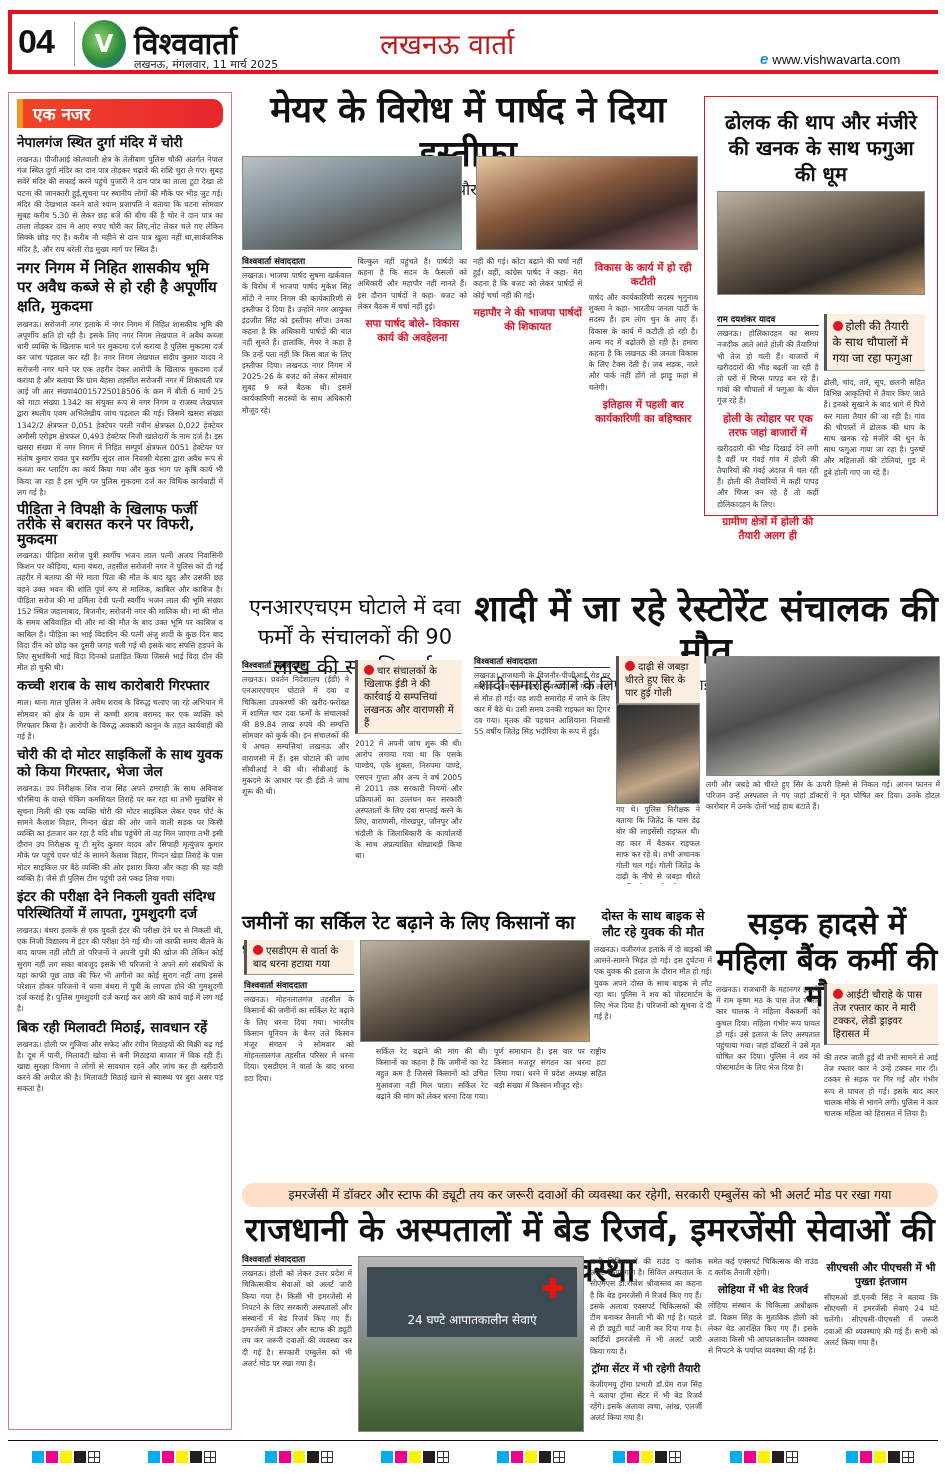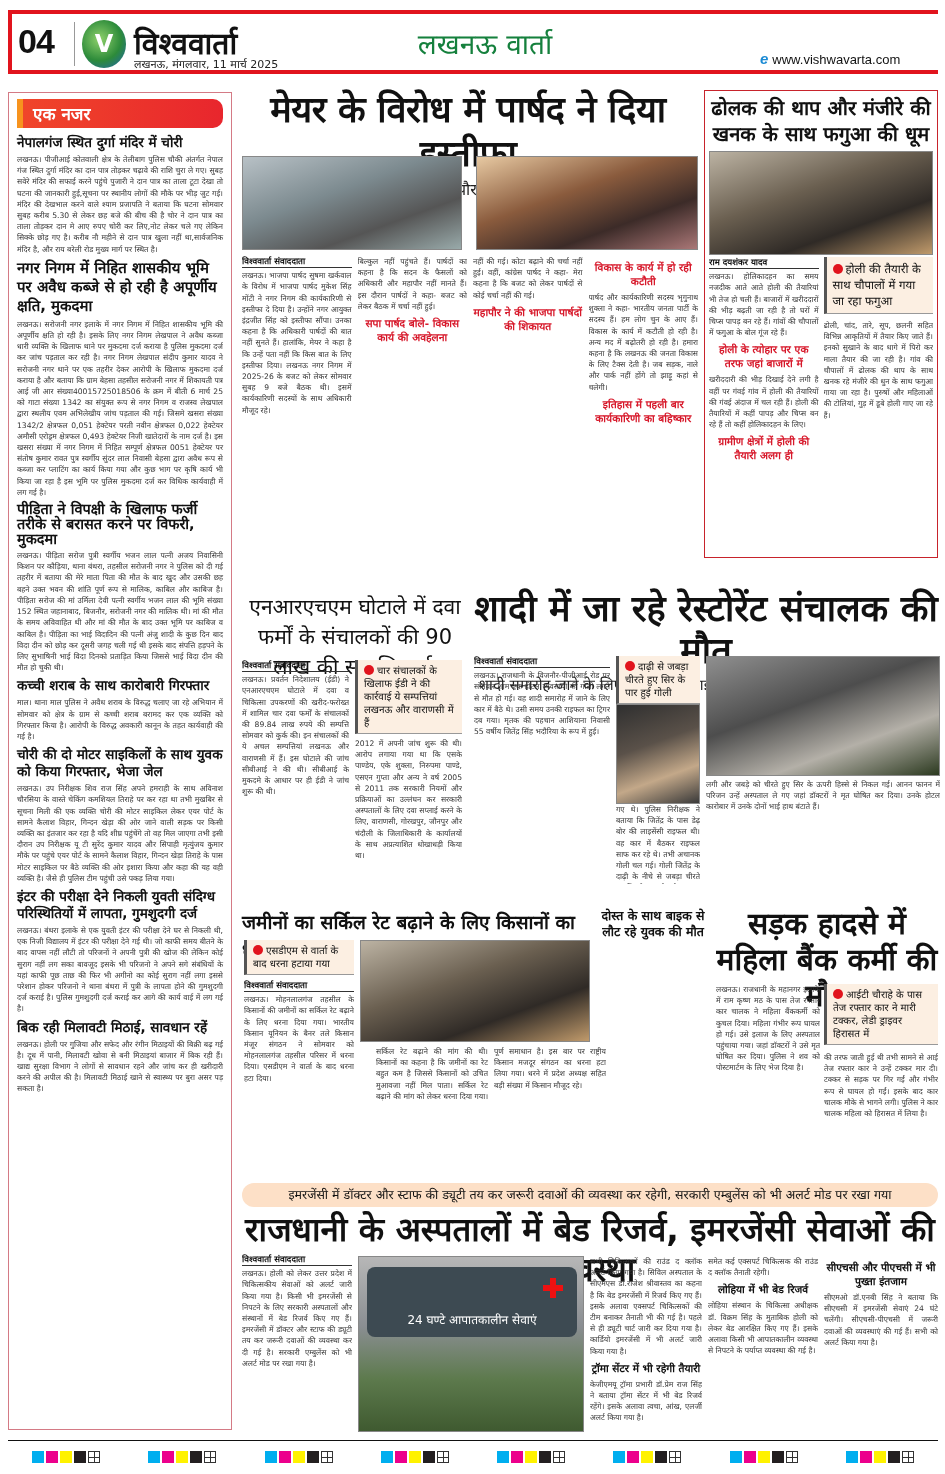--- a/index.html
+++ b/index.html
@@ -4,42 +4,42 @@
 <style>
 *{box-sizing:border-box;margin:0;padding:0}
 body{width:945px;height:1474px;background:#fff;font-family:"DejaVu Sans",sans-serif;color:#111;position:relative;overflow:hidden}
 .abs{position:absolute}
 .header{left:8px;top:10px;width:930px;height:64px;border-left:4px solid #e1141d;border-top:4px solid #e1141d;border-bottom:4px solid #e1141d;border-right:none}
 .pageno{left:18px;top:22px;font-size:34px;font-family:Liberation Sans, sans-serif;font-weight:bold;color:#111;letter-spacing:-1px}
 .vsep{left:74px;top:22px;width:1px;height:44px;background:#999}
 .logo{left:82px;top:20px;width:44px;height:48px;border-radius:50%;background:radial-gradient(circle at 40% 40%,#8fd16b,#2d8b3a 55%,#1e62b5);color:#fff;font-weight:bold;font-size:24px;text-align:center;line-height:48px}
 .brand{left:134px;top:22px;font-size:30px;font-weight:bold;color:#111;font-family:"DejaVu Sans",sans-serif}
 .dateline{left:134px;top:56px;font-size:11px;color:#222}
-.section{left:380px;top:24px;width:210px;text-align:center;font-size:28px;color:#15803d}
+.section{left:380px;top:24px;width:210px;font-size:28px;color:#b91c1c}
 .web{left:760px;top:50px;font-size:13px;color:#111;font-family:"Liberation Sans",sans-serif}
 .web .e{color:#1a8ad4;font-weight:bold;font-size:15px;margin-right:4px;font-style:italic}
 .col-left{left:8px;top:92px;width:224px;height:1338px;border:1px solid #d47a85;padding:6px 8px;overflow:hidden}
 .eknazar{background:linear-gradient(90deg,#f0452a,#e8262d);color:#fff;font-weight:bold;font-size:17px;padding:3px 10px;border-radius:0 10px 10px 0;border-left:6px solid #f7931e;margin-bottom:6px}
 .lh{font-size:13.5px;font-weight:bold;line-height:17px;margin:4px 0 3px;color:#111}
 .lp{font-size:7.6px;line-height:11.2px;color:#333;text-align:justify}
 .story-main{left:240px;top:88px;width:456px}
 .h1{font-size:36px;font-weight:bold;text-align:center;line-height:44px;letter-spacing:-0.5px;color:#111}
 .sub{font-size:16px;text-align:center;color:#222;margin-top:2px}
 .photo{background:linear-gradient(160deg,#b8c1c6,#7c8a8f 40%,#555 70%,#9aa);border:1px solid #888}
 .photo2{background:linear-gradient(160deg,#e7c9a2,#8a5b3d 40%,#3c2b28 70%,#a77)}
 .photo3{background:linear-gradient(160deg,#bcb3a3,#6a5f50 40%,#2f2a26 70%,#c09a6b)}
 .photo4{background:linear-gradient(160deg,#2f2f2f,#5a5149 40%,#c3a889 70%,#3a3a3a)}
 .photo5{background:linear-gradient(160deg,#8f8f8f,#4d4d4d 40%,#b4b0a8 70%,#2c3a20)}
 .photo6{background:linear-gradient(180deg,#b7b7b7 0,#8a8e92 40%,#5d7a4d 70%,#3f5a30)}
 .cols{display:flex;gap:6px}
 .col{flex:1;font-size:7.6px;line-height:11.2px;color:#333;text-align:justify;overflow:hidden}
 .byline{font-size:8.5px;font-weight:bold;border-bottom:1px solid #333;margin-bottom:2px;color:#111}
 .subhead-red{font-size:10.5px;font-weight:bold;color:#d7192b;text-align:center;line-height:14px;margin:4px 0}
 .subhead{font-size:10.5px;font-weight:bold;color:#111;text-align:center;line-height:14px;margin:4px 0}
-.right-top{left:704px;top:90px;width:234px;height:468px;border:1.5px solid #c7232b;padding:4px}
+.right-top{left:704px;top:96px;width:234px;height:420px;border:1.5px solid #c7232b;padding:12px}
 .rt-h{font-size:20px;font-weight:bold;line-height:26px;text-align:center;color:#111}
 .callout{background:#fcefe2;border-left:3px solid #555;border-bottom:1px solid #999;padding:4px 6px;font-size:11.5px;line-height:16px;color:#111}
 .dot{display:inline-block;width:10px;height:10px;border-radius:50%;background:#e1141d;margin-right:3px;vertical-align:-1px}
 .h2{font-size:21px;text-align:center;line-height:30px;color:#111}
 .h1big{font-size:36px;font-weight:bold;text-align:center;line-height:42px;color:#111}
 .strip{left:242px;top:1183px;width:696px;height:24px;background:#fde0c7;border-radius:12px;font-size:12.5px;line-height:24px;text-align:center;color:#111}
 .colorbar{top:1440px;height:28px;left:8px;width:930px;border-top:1.5px solid #111;display:flex;justify-content:space-around;align-items:center;padding-top:4px}
 .cmyk{display:flex;gap:2px}
 .cmyk span{width:12px;height:12px;display:inline-block}
 .reg{width:12px;height:12px;border:1px solid #333;position:relative}
@@ -98,21 +98,21 @@
   <div class="col">
     <div class="subhead-red">विकास के कार्य में हो रही कटौती</div>
     <span>पार्षद और कार्यकारिणी सदस्य भृगुनाथ शुक्ला ने कहा- भारतीय जनता पार्टी के सदस्य हैं। हम लोग चुन के आए हैं। विकास के कार्य में कटौती हो रही है। अन्य मद में बढ़ोतरी हो रही है। हमारा कहना है कि लखनऊ की जनता विकास के लिए टैक्स देती है। जब सड़क, नाले और पार्क नहीं होंगे तो झाड़ू कहां से चलेगी।</span>
     <div class="subhead-red">इतिहास में पहली बार कार्यकारिणी का बहिष्कार</div>
   </div>
 </div>
 
 <div class="abs right-top">
   <div class="rt-h">ढोलक की थाप और मंजीरे की खनक के साथ फगुआ की धूम</div>
   <div class="photo photo3" style="height:104px;margin-top:4px"></div>
-  <div style="display:flex;gap:5px;margin-top:2px">
+  <div style="display:flex;gap:5px;margin-top:19px">
     <div class="col" style="flex:1">
       <div class="byline">राम दयशंकर यादव</div>
       <span>लखनऊ। होलिकादहन का समय नजदीक आते आते होली की तैयारियां भी तेज हो चली हैं। बाजारों में खरीददारों की भीड़ बढ़ती जा रही है तो घरों में चिप्स पापड़ बन रहे हैं। गांवों की चौपालों में फगुआ के बोल गूंज रहे हैं।</span>
       <div class="subhead-red">होली के त्योहार पर एक तरफ जहां बाजारों में</div>
       <span>खरीददारी की भीड़ दिखाई देने लगी है वहीं पर गंवई गांव में होली की तैयारियों की गंवई अंदाज में चल रही हैं। होली की तैयारियों में कहीं पापड़ और चिप्स बन रहे हैं तो कहीं होलिकादहन के लिए।</span>
       <div class="subhead-red">ग्रामीण क्षेत्रों में होली की तैयारी अलग ही</div>
     </div>
     <div style="flex:1">
       <div class="callout"><span class="dot"></span><span>होली की तैयारी के साथ चौपालों में गया जा रहा फगुआ</span></div>
       <div class="col" style="margin-top:6px">ढोली, चांद, तारे, सूप, छलनी सहित विभिन्न आकृतियों में तैयार किए जाते हैं। इनको सुखाने के बाद धागे में पिरो कर माला तैयार की जा रही है। गांव की चौपालों में ढोलक की थाप के साथ खनक रहे मंजीरे की धुन के साथ फगुआ गाया जा रहा है। पुरुषों और महिलाओं की टोलियां, गुड़ में डूबे होली गाए जा रहे हैं।</div>
@@ -154,38 +154,39 @@
 <div class="abs callout" style="left:244px;top:940px;width:110px;font-size:10px;line-height:13px"><span class="dot"></span><span>एसडीएम से वार्ता के बाद धरना हटाया गया</span></div>
 <div class="abs col" style="left:244px;top:980px;width:110px;height:190px"><div class="byline">विश्ववार्ता संवाददाता</div><span>लखनऊ। मोहनलालगंज तहसील के किसानों की जमीनों का सर्किल रेट बढ़ाने के लिए धरना दिया गया। भारतीय किसान यूनियन के बैनर तले किसान मंजूर संगठन ने सोमवार को मोहनलालगंज तहसील परिसर में धरना दिया। एसडीएम ने वार्ता के बाद धरना हटा दिया।</span></div>
 <div class="abs photo photo3" style="left:360px;top:940px;width:230px;height:102px"></div>
 <div class="abs cols" style="left:376px;top:1046px;width:230px;height:126px">
   <div class="col">सर्किल रेट बढ़ाने की मांग की थी। किसानों का कहना है कि जमीनों का रेट बहुत कम है जिससे किसानों को उचित मुआवजा नहीं मिल पाता। सर्किल रेट बढ़ाने की मांग को लेकर धरना दिया गया।</div>
   <div class="col">पूर्ण समाधान है। इस बार पर राष्ट्रीय किसान मजदूर संगठन का धरना हटा लिया गया। धरने में प्रदेश अध्यक्ष सहित बड़ी संख्या में किसान मौजूद रहे।</div>
 </div>
 
 <div class="abs" style="left:594px;top:908px;width:118px">
   <div style="font-size:12.5px;font-weight:bold;text-align:center;line-height:16px;color:#111">दोस्त के साथ बाइक से लौट रहे युवक की मौत</div>
+  <div class="col" style="margin-top:4px;height:228px">लखनऊ। वजीरगंज इलाके में दो बाइकों की आमने-सामने भिड़ंत हो गई। इस दुर्घटना में एक युवक की इलाज के दौरान मौत हो गई। युवक अपने दोस्त के साथ बाइक से लौट रहा था। पुलिस ने शव को पोस्टमार्टम के लिए भेज दिया है। परिजनों को सूचना दे दी गई है।</div>
 </div>
 
 <div class="abs" style="left:716px;top:906px;width:222px">
   <div class="h1big" style="font-size:30px;line-height:36px">सड़क हादसे में महिला बैंक कर्मी की मौत</div>
 </div>
 <div class="abs col" style="left:716px;top:984px;width:104px;height:192px">लखनऊ। राजधानी के महानगर इलाके में राम कृष्ण मठ के पास तेज रफ्तार कार चालक ने महिला बैंककर्मी को कुचल दिया। महिला गंभीर रूप घायल हो गई। उसे इलाज के लिए अस्पताल पहुंचाया गया। जहां डॉक्टरों ने उसे मृत घोषित कर दिया। पुलिस ने शव को पोस्टमार्टम के लिए भेज दिया है।</div>
 <div class="abs" style="left:824px;top:984px;width:114px">
   <div class="callout" style="font-size:10px;line-height:13px"><span class="dot"></span><span>आईटी चौराहे के पास तेज रफ्तार कार ने मारी टक्कर, लेडी ड्राइवर हिरासत में</span></div>
 </div>
 <div class="abs col" style="left:824px;top:1052px;width:114px;height:124px">की तरफ जाती हुई थी तभी सामने से आई तेज रफ्तार कार ने उन्हें टक्कर मार दी। टक्कर से सड़क पर गिर गईं और गंभीर रूप से घायल हो गईं। इसके बाद कार चालक मौके से भागने लगी। पुलिस ने कार चालक महिला को हिरासत में लिया है।</div>
 
 <div class="abs strip">इमरजेंसी में डॉक्टर और स्टाफ की ड्यूटी तय कर जरूरी दवाओं की व्यवस्था कर रहेगी, सरकारी एम्बुलेंस को भी अलर्ट मोड पर रखा गया</div>
 <div class="abs" style="left:242px;top:1210px;width:696px">
   <div class="h1big" style="font-size:33px;line-height:40px">राजधानी के अस्पतालों में बेड रिजर्व, इमरजेंसी सेवाओं की व्यवस्था</div>
 </div>
 <div class="abs col" style="left:242px;top:1254px;width:110px;height:180px"><div class="byline">विश्ववार्ता संवाददाता</div><span>लखनऊ। होली को लेकर उत्तर प्रदेश में चिकित्सकीय सेवाओं को अलर्ट जारी किया गया है। किसी भी इमरजेंसी से निपटने के लिए सरकारी अस्पतालों और संस्थानों में बेड रिजर्व किए गए हैं। इमरजेंसी में डॉक्टर और स्टाफ की ड्यूटी तय कर जरूरी दवाओं की व्यवस्था कर दी गई है। सरकारी एम्बुलेंस को भी अलर्ट मोड पर रखा गया है।</span></div>
 <div class="abs photo photo6" style="left:358px;top:1256px;width:226px;height:176px">
-  <div style="position:absolute;left:8px;top:10px;width:210px;height:70px;background:#3d4a52;border-radius:8px;color:#fff;font-size:12px;text-align:center;padding-top:44px">24 घण्टे आपातकालीन सेवाएं</div>
+  <div style="position:absolute;left:8px;top:10px;width:210px;height:70px;background:#3d4a52;border-radius:1px;color:#fff;font-size:12px;text-align:center;padding-top:44px">24 घण्टे आपातकालीन सेवाएं</div>
   <div style="position:absolute;left:184px;top:28px;width:20px;height:6px;background:#e11"></div>
   <div style="position:absolute;left:191px;top:21px;width:6px;height:20px;background:#e11"></div>
 </div>
 <div class="abs col" style="left:590px;top:1256px;width:112px;height:178px">
   <span>सभी चिकित्सकों की राउंड द क्लॉक अलर्ट किया गया है। सिविल अस्पताल के सीएमएस डॉ.राजेश श्रीवास्तव का कहना है कि बेड इमरजेंसी में रिजर्व किए गए हैं। इसके अलावा एक्सपर्ट चिकित्सकों की टीम बनाकर तैनाती भी की गई है। पहले से ही ड्यूटी चार्ट जारी कर दिया गया है। कार्डियो इमरजेंसी में भी अलर्ट जारी किया गया है।</span>
   <div class="subhead">ट्रॉमा सेंटर में भी रहेगी तैयारी</div>
   <span>केजीएमयू ट्रॉमा प्रभारी डॉ.प्रेम राज सिंह ने बताया ट्रॉमा सेंटर में भी बेड रिजर्व रहेंगे। इसके अलावा त्वचा, आंख, एलर्जी अलर्ट किया गया है।</span>
 </div>
 <div class="abs col" style="left:708px;top:1256px;width:110px;height:178px">
   <span>समेत कई एक्सपर्ट चिकित्सक की राउंड द क्लॉक तैनाती रहेगी।</span>

